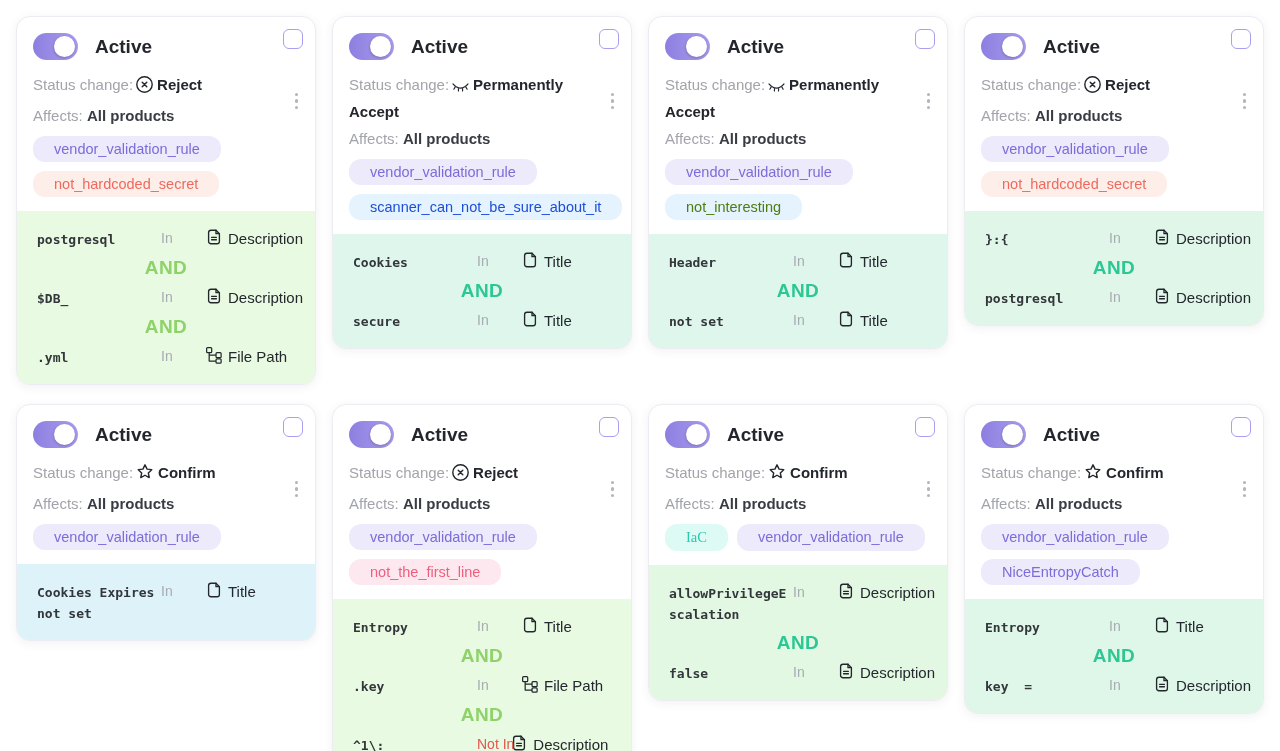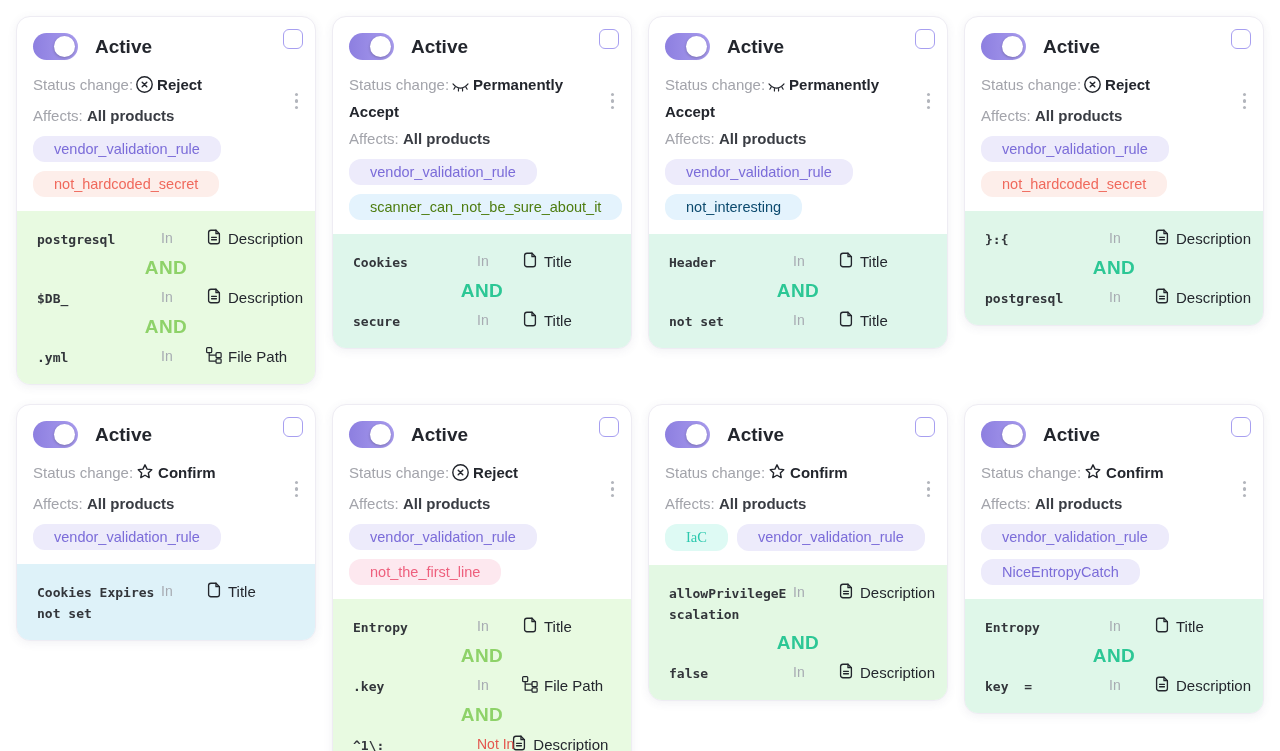--- a/index.html
+++ b/index.html
@@ -168,21 +168,21 @@
           </span>
         <span class="active-label">Active</span>
       </div>
       <p class="meta-line"><span class="gray">Status change:</span><span class="status-icon"><svg viewBox="0 0 24 16" width="19" height="13" fill="none" stroke="#23262d" stroke-width="1.5" stroke-linecap="round">
               <path d="M2.5 3.5c3 3.6 6.3 5.4 9.5 5.4s6.5-1.8 9.5-5.4"></path>
               <path d="M5.2 7.6L3.6 10.2M9.4 9.3v3M14.6 9.3v3M18.8 7.6l1.6 2.6"></path>
             </svg></span><span class="status-action">Permanently Accept</span></p>
       <p class="meta-line"><span class="gray">Affects:</span> <span class="affects-value">All products</span></p>
       <div class="tags">
           <span class="chip" style="color: rgb(123, 108, 217); background: rgb(237, 235, 251);">vendor_validation_rule</span>
-          <span class="chip" style="color: #4d7c0f; background: rgb(228, 243, 253);">scanner_can_not_be_sure_about_it</span>
+          <span class="chip" style="color: #1d4ed8; background: rgb(228, 243, 253);">scanner_can_not_be_sure_about_it</span>
         </div>
     </div>
     <div class="cond-section" style="background: rgb(222, 246, 235);">
         <div class="crow">
           <span class="kw">Cookies</span>
           <span class="op">In</span>
           <span class="field">
             <span class="ficon">
               <svg viewBox="0 0 20 20" width="18" height="18" fill="none" stroke="#23262d" stroke-width="1.5" stroke-linejoin="round" stroke-linecap="round">
                 <path d="M12.2 2.5H6.6A2.6 2.6 0 0 0 4 5.1v9.8a2.6 2.6 0 0 0 2.6 2.6h6.8a2.6 2.6 0 0 0 2.6-2.6V6.3z"></path>
@@ -222,21 +222,21 @@
           </span>
         <span class="active-label">Active</span>
       </div>
       <p class="meta-line"><span class="gray">Status change:</span><span class="status-icon"><svg viewBox="0 0 24 16" width="19" height="13" fill="none" stroke="#23262d" stroke-width="1.5" stroke-linecap="round">
               <path d="M2.5 3.5c3 3.6 6.3 5.4 9.5 5.4s6.5-1.8 9.5-5.4"></path>
               <path d="M5.2 7.6L3.6 10.2M9.4 9.3v3M14.6 9.3v3M18.8 7.6l1.6 2.6"></path>
             </svg></span><span class="status-action">Permanently Accept</span></p>
       <p class="meta-line"><span class="gray">Affects:</span> <span class="affects-value">All products</span></p>
       <div class="tags">
           <span class="chip" style="color: rgb(123, 108, 217); background: rgb(237, 235, 251);">vendor_validation_rule</span>
-          <span class="chip" style="color: #0c4a6e; background: rgb(228, 243, 253);">not_interesting</span>
+          <span class="chip" style="color: #4d7c0f; background: rgb(228, 243, 253);">not_interesting</span>
         </div>
     </div>
     <div class="cond-section" style="background: rgb(222, 246, 235);">
         <div class="crow">
           <span class="kw">Header</span>
           <span class="op">In</span>
           <span class="field">
             <span class="ficon">
               <svg viewBox="0 0 20 20" width="18" height="18" fill="none" stroke="#23262d" stroke-width="1.5" stroke-linejoin="round" stroke-linecap="round">
                 <path d="M12.2 2.5H6.6A2.6 2.6 0 0 0 4 5.1v9.8a2.6 2.6 0 0 0 2.6 2.6h6.8a2.6 2.6 0 0 0 2.6-2.6V6.3z"></path>

